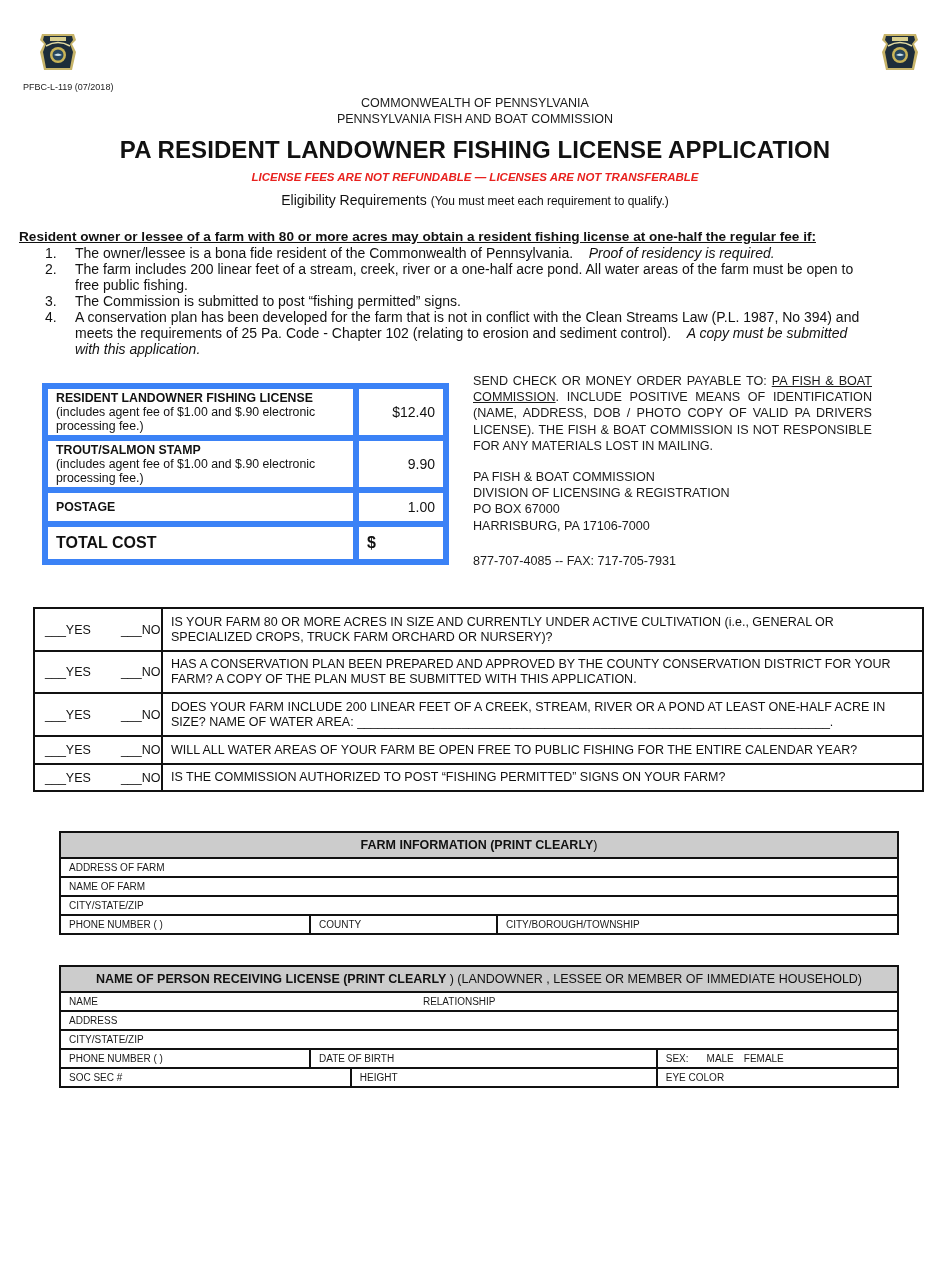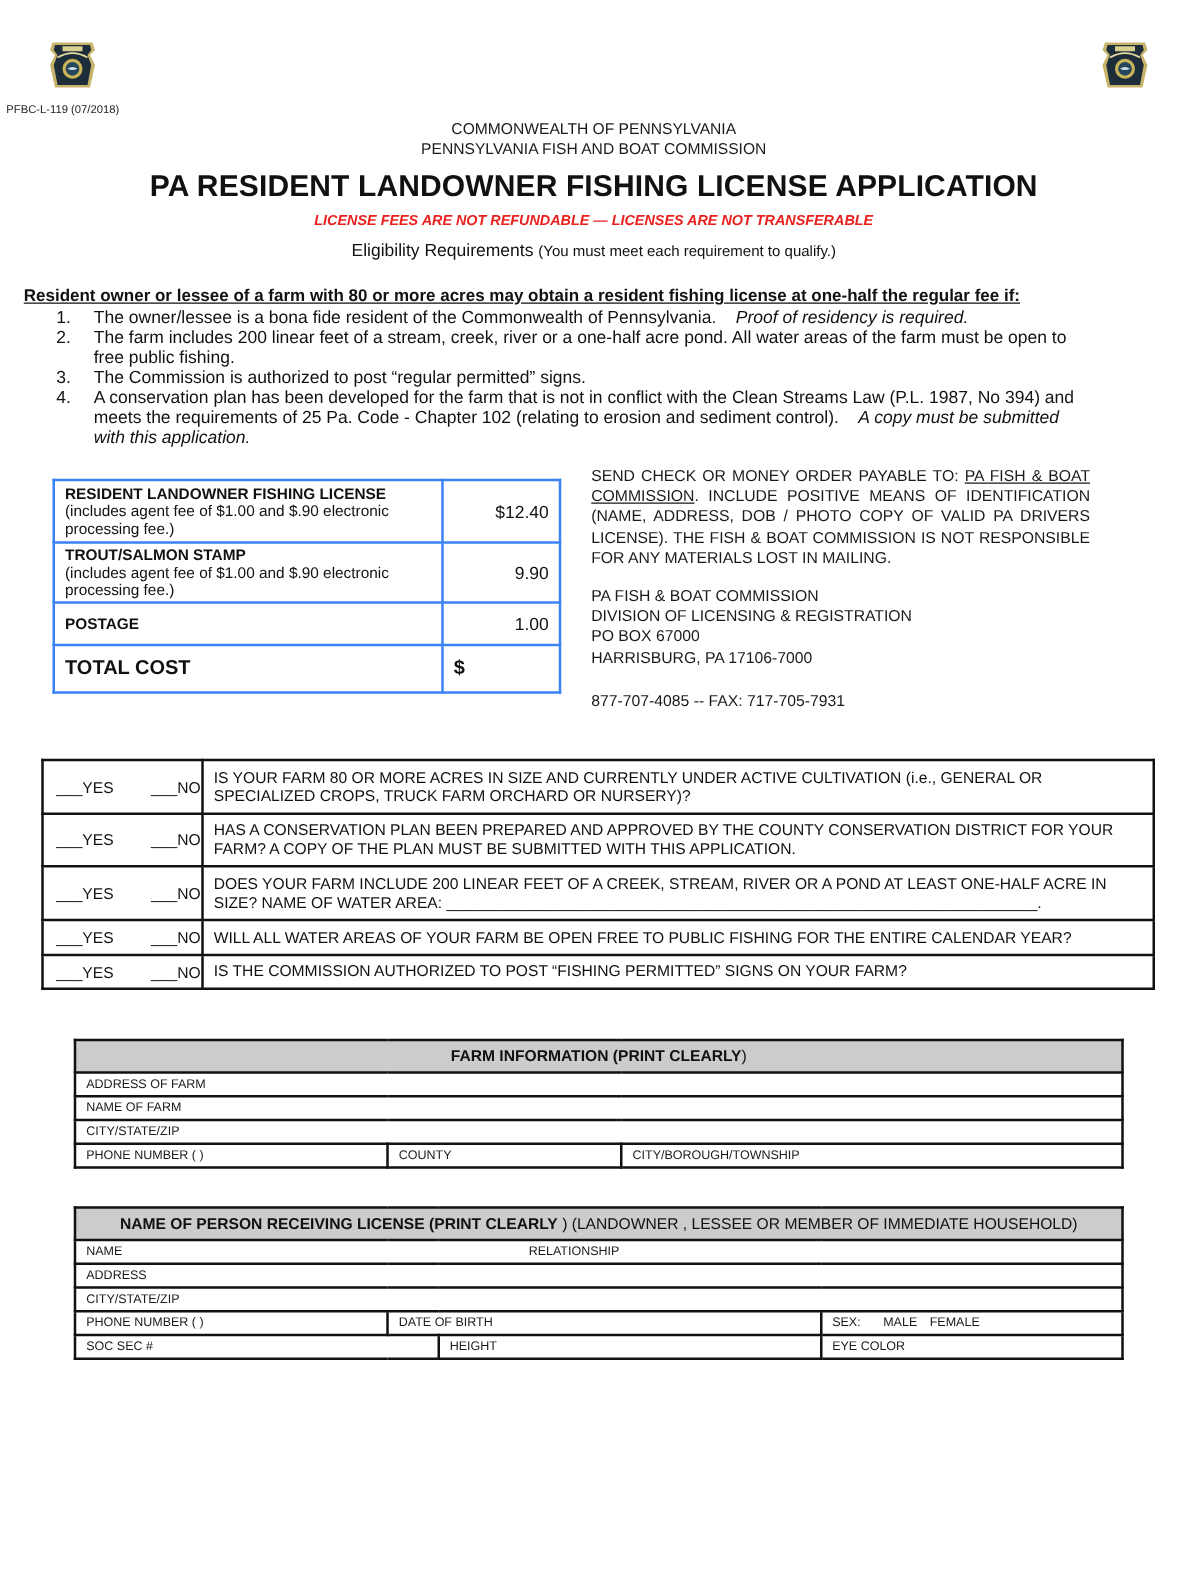--- a/index.html
+++ b/index.html
@@ -3,41 +3,41 @@
 <meta charset="utf-8">
 <style>
   * { box-sizing: border-box; margin: 0; padding: 0; }
   html, body { width: 950px; height: 1268px; background: #ffffff; }
   body { position: relative; font-family: "Liberation Sans", sans-serif; color: #111; overflow: hidden; }
 
   .logo { position: absolute; width: 44px; height: 46px; }
   .logo svg { width: 100%; height: 100%; display: block; }
   #logo-left { left: 36px; top: 30px; }
   #logo-right { left: 878px; top: 30px; }
-  .form-code { position: absolute; left: 5px; top: 82px; font-size: 9px; color: #222; }
+  .form-code { position: absolute; left: 23px; top: 82px; font-size: 9px; color: #222; }
 
   .centered { position: absolute; left: 0; width: 950px; text-align: center; }
   .agency-line { font-size: 12.5px; color: #1a1a1a; }
   #agency-1 { top: 96px; }
   #agency-2 { top: 112px; }
   #page-title { top: 136px; font-size: 24px; font-weight: bold; letter-spacing: 0.1px; }
   #red-warning { top: 171px; font-size: 11.5px; font-weight: bold; font-style: italic; color: #e8211e; }
   #eligibility { top: 192px; font-size: 14px; }
   #eligibility .small { font-size: 12px; }
 
   #req-heading { position: absolute; left: 19px; top: 229px; font-size: 13.6px; font-weight: bold; text-decoration: underline; white-space: nowrap; }
   .req-list { position: absolute; left: 45px; top: 245px; width: 830px; font-size: 14px; line-height: 16px; }
   .req-item { display: flex; }
   .req-num { width: 30px; flex: none; }
   .req-text { flex: 1; }
   .req-text i { font-style: italic; }
 
   
   .fee-table { position: absolute; left: 42px; top: 383px; width: 407px; border-collapse: collapse; }
-  .fee-table td { border: 2px solid #3b82f6; vertical-align: middle; }
+  .fee-table td { border: 6px solid #3b82f6; vertical-align: middle; }
   .fee-desc { width: 311px; padding: 2px 8px; font-size: 12.3px; line-height: 14px; }
   .fee-desc b { font-weight: bold; }
   .fee-amt { text-align: right; padding: 1px 8px; font-size: 14px; }
   .fee-row-1 td { height: 50px; }
   .fee-row-2 td { height: 45px; }
   .fee-row-3 td { height: 34px; }
   .fee-row-4 td { height: 38px; }
   .total-label { font-size: 16px; font-weight: bold; }
   .total-dollar { text-align: left; font-size: 16px; font-weight: bold; }
 
@@ -111,21 +111,21 @@
   <div class="req-item">
     <span class="req-num">1.</span>
     <span class="req-text"><span>The owner/lessee is a bona fide resident of the Commonwealth of Pennsylvania.</span>&nbsp;&nbsp;&nbsp; <i>Proof of residency is required.</i></span>
   </div>
   <div class="req-item">
     <span class="req-num">2.</span>
     <span class="req-text">The farm includes 200 linear feet of a stream, creek, river or a one-half acre pond.   All water areas of the farm must be open to free public fishing.</span>
   </div>
   <div class="req-item">
     <span class="req-num">3.</span>
-    <span class="req-text">The Commission is authorized to post “regular permitted” signs.</span>
+    <span class="req-text">The Commission is submitted to post “fishing permitted” signs.</span>
   </div>
   <div class="req-item">
     <span class="req-num">4.</span>
     <span class="req-text"><span>A conservation plan has been developed for the farm that is not in conflict with the Clean Streams Law (P.L. 1987, No 394) and meets the requirements of 25 Pa. Code - Chapter 102 (relating to erosion and sediment control).</span>&nbsp;&nbsp;&nbsp; <i>A copy must be submitted with this application.</i></span>
   </div>
 </div>
 
 <table class="fee-table">
   <tbody>
       <tr class="fee-row-1">

